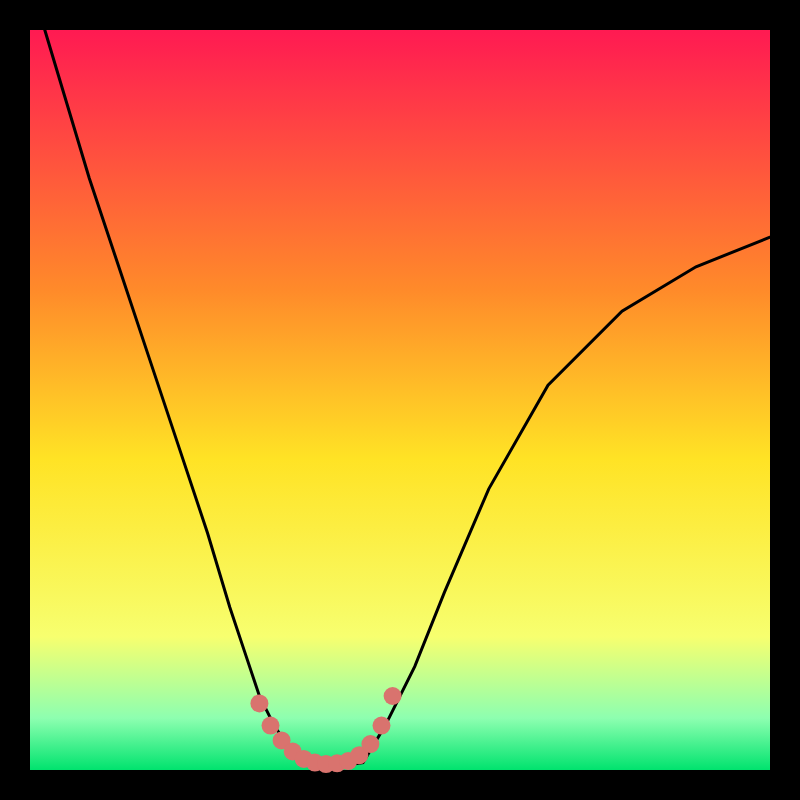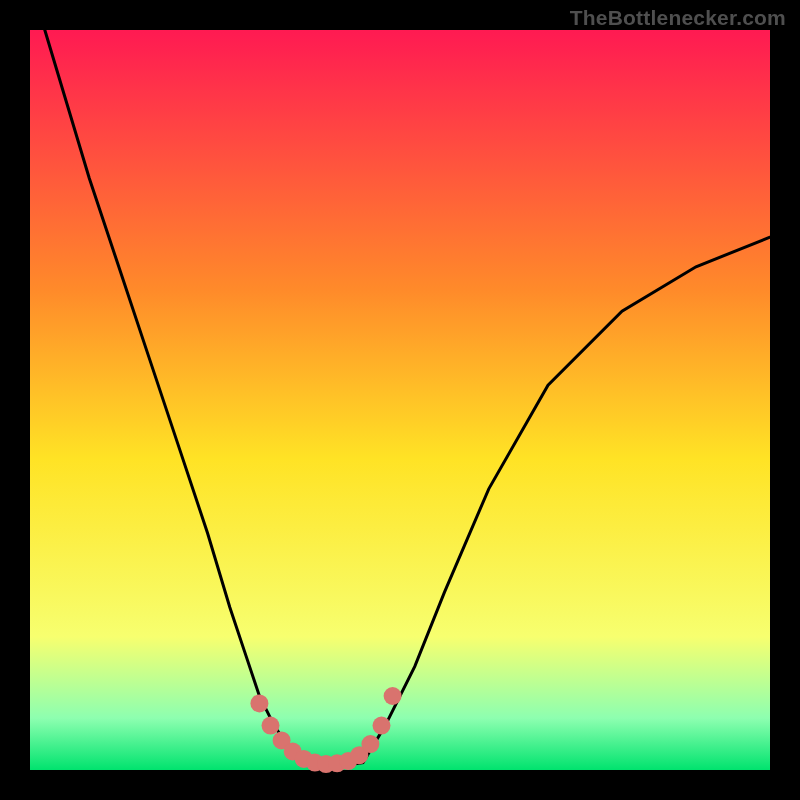--- a/index.html
+++ b/index.html
@@ -80,15 +80,14 @@
           <circle cx="318.2" cy="731.1" r="9" fill="#d9736e"></circle>
           <circle cx="329.3" cy="725.2" r="9" fill="#d9736e"></circle>
           <circle cx="340.4" cy="714.1" r="9" fill="#d9736e"></circle>
           <circle cx="351.5" cy="695.6" r="9" fill="#d9736e"></circle>
           <circle cx="362.6" cy="666.0" r="9" fill="#d9736e"></circle>
         </g>
     </svg>
 
   </div>
 
-  <div class="watermark">TheBottlenecker.com</div>
 
 </div>
 
 </body></html>

